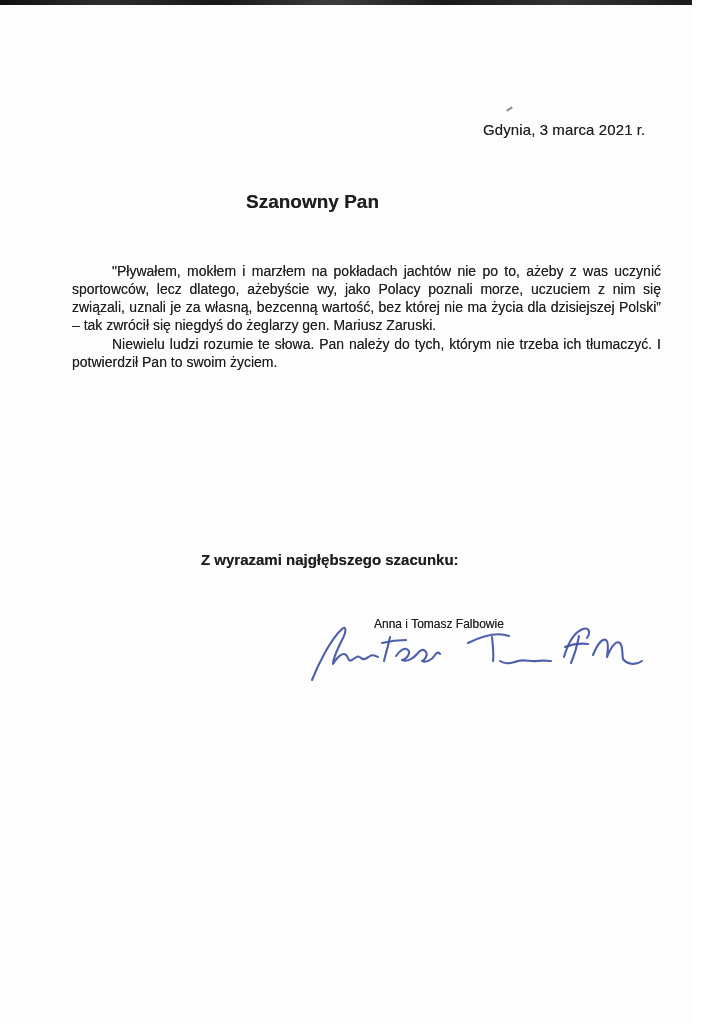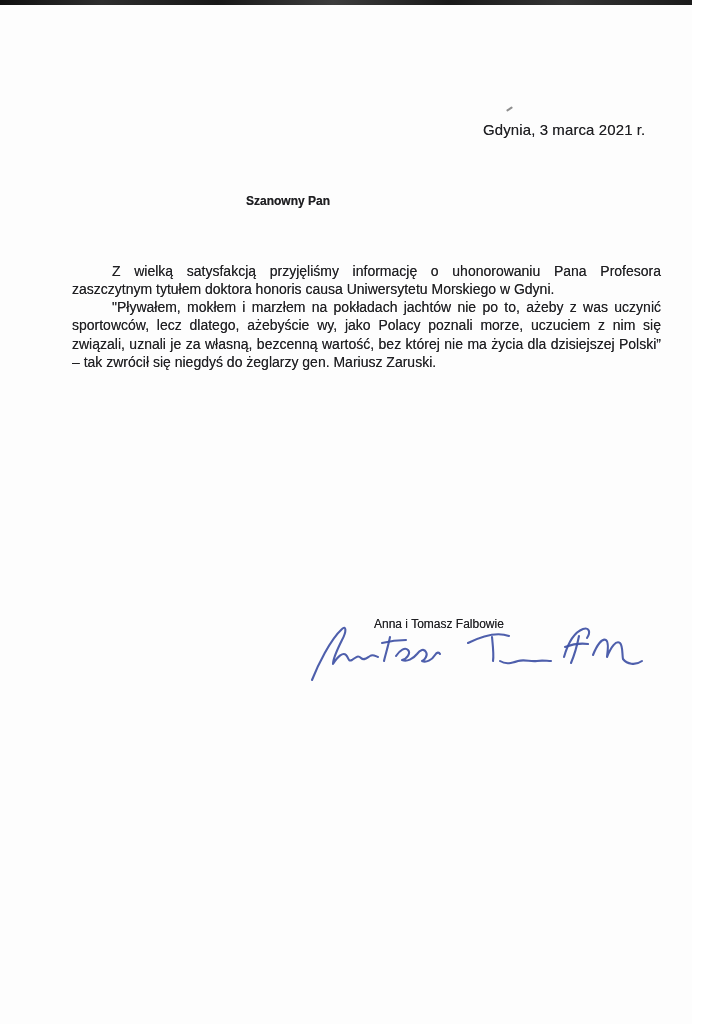--- a/index.html
+++ b/index.html
@@ -23,21 +23,21 @@
     background:#8e8e8e; border-radius:1px; transform:rotate(-35deg);
   }
   
   .scan-text { text-shadow:0 0 0.5px rgba(20,20,25,0.65); }
   .date-line {
     position:absolute; left:483px; top:121px;
     font-size:15px; letter-spacing:0.1px;
   }
   .recipient {
     position:absolute; left:246px; top:191px;
-    font-size:12px; font-weight:bold; line-height:21.5px;
+    font-size:19px; font-weight:bold; line-height:21.5px;
   }
   .body-text {
     position:absolute; left:72px; top:262px; width:589px;
     font-size:14px; line-height:18.15px; text-align:justify;
   }
   .body-text p { margin:0; text-indent:40px; }
   .valediction {
     position:absolute; left:201px; top:551px;
     font-size:15px; font-weight:bold;
   }
@@ -61,24 +61,25 @@
   <div class="right-edge"></div>
   <div class="speck"></div>
 
   <div class="date-line scan-text">Gdynia, 3 marca 2021 r.</div>
 
   <div class="recipient">
     <div class="scan-text">Szanowny Pan</div>
   </div>
 
   <div class="body-text">
-    <p class="scan-text">Z wielką satysfakcją przyjęliśmy informację o uhonorowaniu Pana Profesora zaszczytnym tytułem doktora honoris causa Uniwersytetu Morskiego w Gdyni.</p>
     <p class="scan-text">"Pływałem, mokłem i marzłem na pokładach jachtów nie po to, ażeby z was uczynić sportowców, lecz dlatego, ażebyście wy, jako Polacy poznali morze, uczuciem z nim się związali, uznali je za własną, bezcenną wartość, bez której nie ma życia dla dzisiejszej Polski” – tak zwrócił się niegdyś do żeglarzy gen. Mariusz Zaruski.</p>
+    <p class="scan-text">Niewielu ludzi rozumie te słowa. Pan należy do tych, którym nie trzeba ich tłumaczyć. I potwierdził Pan to swoim życiem.</p>
   </div>
 
+  <div class="valediction scan-text">Z wyrazami najgłębszego szacunku:</div>
 
   <div class="signatories scan-text">Anna i Tomasz Falbowie</div>
 
   <svg class="signatures" viewBox="0 0 356 78">
 
     <g>
       <path d="M20,70 C26,55 38,30 50,19 C54,15 55,21 50,30 C45,40 41,50 41,54 C46,46 51,42 54,45 C57,48 56,52 60,50 C64,47 66,45 69,48 C72,51 75,48 78,46 C81,44 83,46 86,47"></path>
       <path d="M90,33 C98,31 106,30 114,30"></path>
       <path d="M98,27 C96,37 93,46 92,51"></path>
       <path d="M104,46 C108,40 113,37 116,40 C119,43 115,49 110,50 C115,52 121,49 125,44 C128,40 132,38 134,42 C136,45 133,50 130,51 C134,53 140,50 143,45 C145,42 147,42 148,44"></path>

